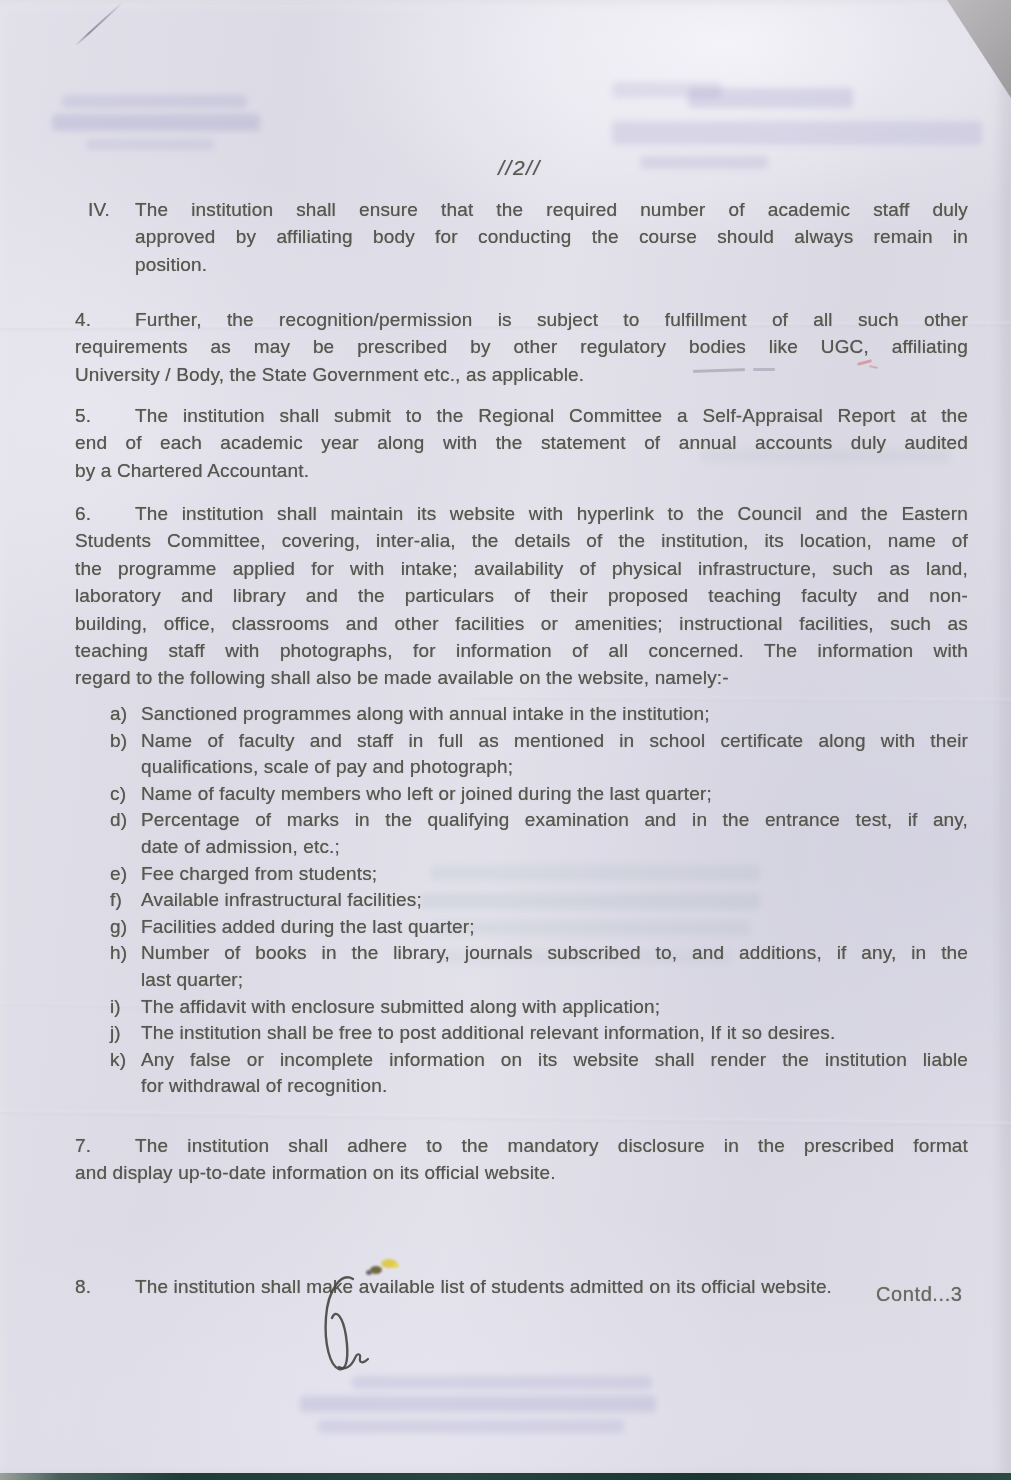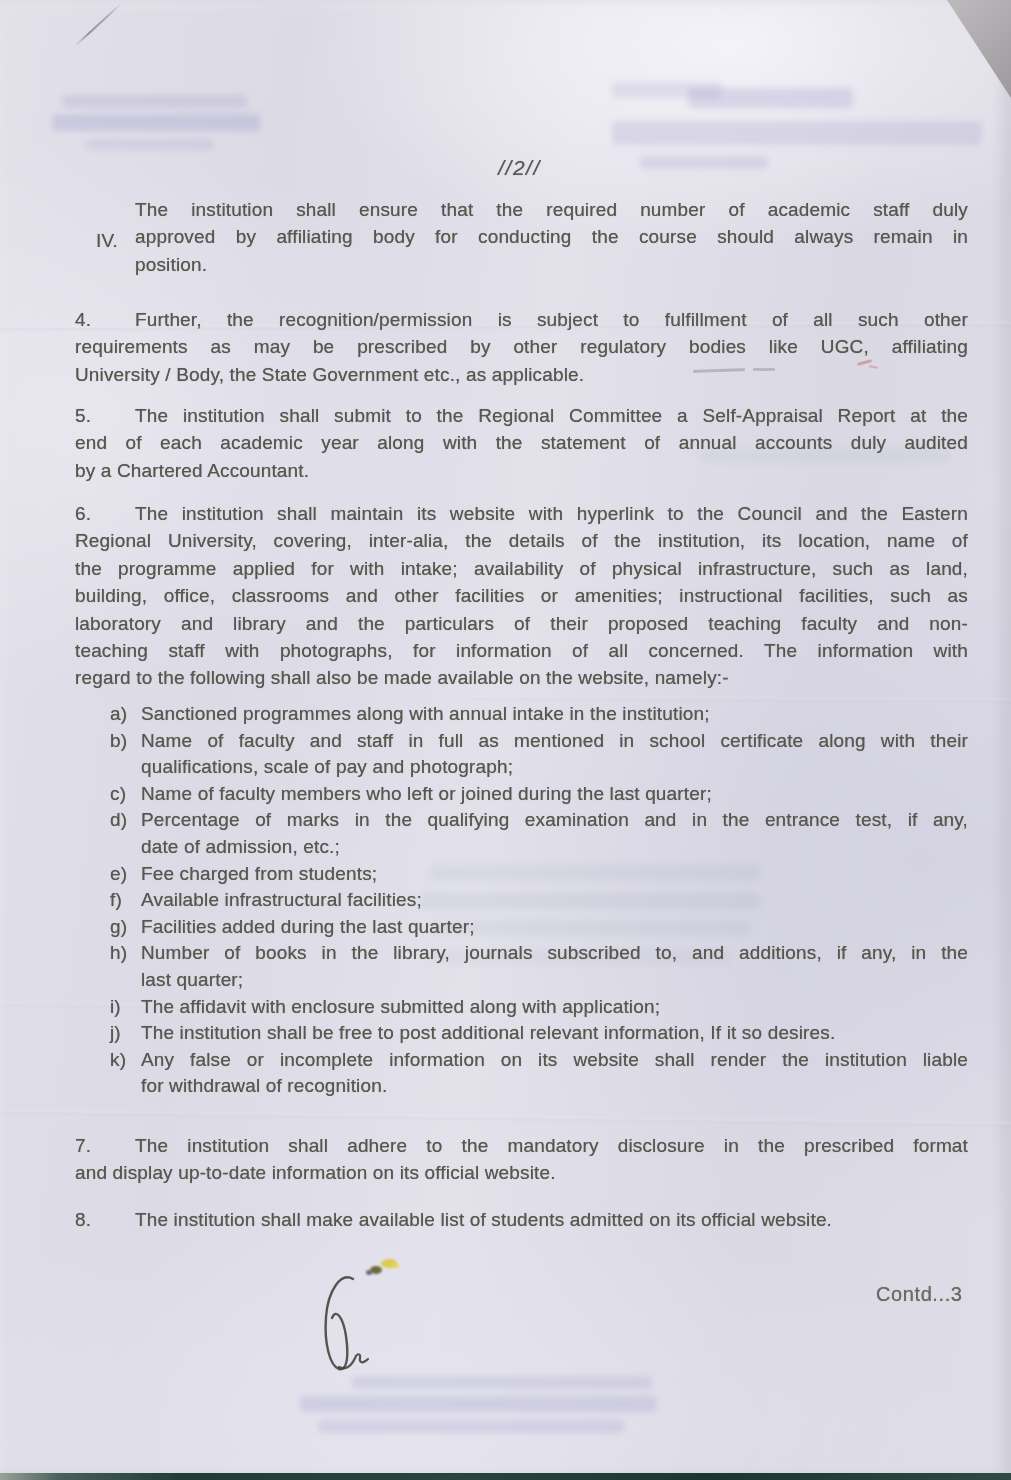--- a/index.html
+++ b/index.html
@@ -16,21 +16,21 @@
       radial-gradient(ellipse 500px 400px at 8% 28%, rgba(236,235,243,.7), transparent 70%),
       radial-gradient(ellipse 700px 500px at 92% 58%, rgba(206,204,221,.55), transparent 72%),
       radial-gradient(ellipse 800px 320px at 40% 96%, rgba(229,228,239,.8), transparent 70%),
       linear-gradient(97deg,#e2e1ea 0%,#dbdae5 25%,#e3e2eb 50%,#d9d8e3 75%,#dfdee8 100%);
     box-shadow: inset -7px 0 14px rgba(118,116,134,.22), inset 0 6px 12px rgba(255,255,255,.45);
     text-shadow:0 0 .7px rgba(92,92,84,.8);
   }
   
   .para{position:absolute;left:75px;width:893px;font-size:19px;letter-spacing:.15px;line-height:27.4px;}
   .hang{left:80px;width:888px;padding-left:55px;box-sizing:border-box;}
-  .hnum{position:absolute;left:16px;top:0;width:55px;margin-top:31px;}
+  .hnum{position:absolute;left:8px;top:0;width:55px;}
   .num{display:inline-block;width:60px;}
   .ln{text-align:justify;text-align-last:left;max-height:27.4px;overflow:hidden;}
   .ln.just{text-align-last:justify;}
   .list{position:absolute;left:110px;width:858px;font-size:19px;letter-spacing:.15px;line-height:26.6px;}
   .list .ln{max-height:26.6px;}
   .li{position:relative;padding-left:31px;}
   .letter{position:absolute;left:0;top:0;}
   .pagenum{position:absolute;top:156px;left:14px;width:1011px;text-align:center;font-size:21px;font-style:italic;letter-spacing:1.5px;color:#5b5b55;}
   .contd{position:absolute;left:876px;top:1283px;font-size:20px;letter-spacing:.6px;color:#6a6a62;}
   
@@ -94,24 +94,24 @@
       <div class="ln just">requirements as may be prescribed by other regulatory bodies like UGC, affiliating</div>
       <div class="ln">University / Body, the State Government etc., as applicable.</div>
     </section>
   <section class="para" style="top:402px;">
       <div class="ln just"><span class="num">5.</span>The institution shall submit to the Regional Committee a Self-Appraisal Report at the</div>
       <div class="ln just">end of each academic year along with the statement of annual accounts duly audited</div>
       <div class="ln">by a Chartered Accountant.</div>
     </section>
   <section class="para" style="top:500px;">
       <div class="ln just"><span class="num">6.</span>The institution shall maintain its website with hyperlink to the Council and the Eastern</div>
-      <div class="ln just">Regional University, covering, inter-alia, the details of the institution, its location, name of</div>
+      <div class="ln just">Students Committee, covering, inter-alia, the details of the institution, its location, name of</div>
       <div class="ln just">the programme applied for with intake; availability of physical infrastructure, such as land,</div>
+      <div class="ln just">laboratory and library and the particulars of their proposed teaching faculty and non-</div>
       <div class="ln just">building, office, classrooms and other facilities or amenities; instructional facilities, such as</div>
-      <div class="ln just">laboratory and library and the particulars of their proposed teaching faculty and non-</div>
       <div class="ln just">teaching staff with photographs, for information of all concerned. The information with</div>
       <div class="ln">regard to the following shall also be made available on the website, namely:-</div>
     </section>
 
   <section class="list" style="top:701px;">
       <div class="li">
         <span class="letter">a)</span>
         <div class="ln">Sanctioned programmes along with annual intake in the institution;</div>
       </div>
       <div class="li">
@@ -157,21 +157,21 @@
         <span class="letter">k)</span>
         <div class="ln just">Any false or incomplete information on its website shall render the institution liable</div>
         <div class="ln">for withdrawal of recognition.</div>
       </div>
     </section>
 
   <section class="para" style="top:1132px;">
       <div class="ln just"><span class="num">7.</span>The institution shall adhere to the mandatory disclosure in the prescribed format</div>
       <div class="ln">and display up-to-date information on its official website.</div>
     </section>
-  <section class="para" style="top:1206px;">
+  <section class="para" style="top:1273px;">
       <div class="ln"><span class="num">8.</span>The institution shall make available list of students admitted on its official website.</div>
     </section>
 
   <div class="redmark" style="left:857px;top:361px;width:15px;height:2.5px;transform:rotate(-15deg);opacity:.7;"></div>
   <div class="redmark" style="left:869px;top:366px;width:9px;height:2px;transform:rotate(12deg);opacity:.55;"></div>
 
   <div class="dash" style="left:693px;top:369px;width:52px;height:2.5px;transform:rotate(-2deg);opacity:.5;"></div>
   <div class="dash" style="left:753px;top:368px;width:22px;height:2.5px;opacity:.45;"></div>
 
   <div>

